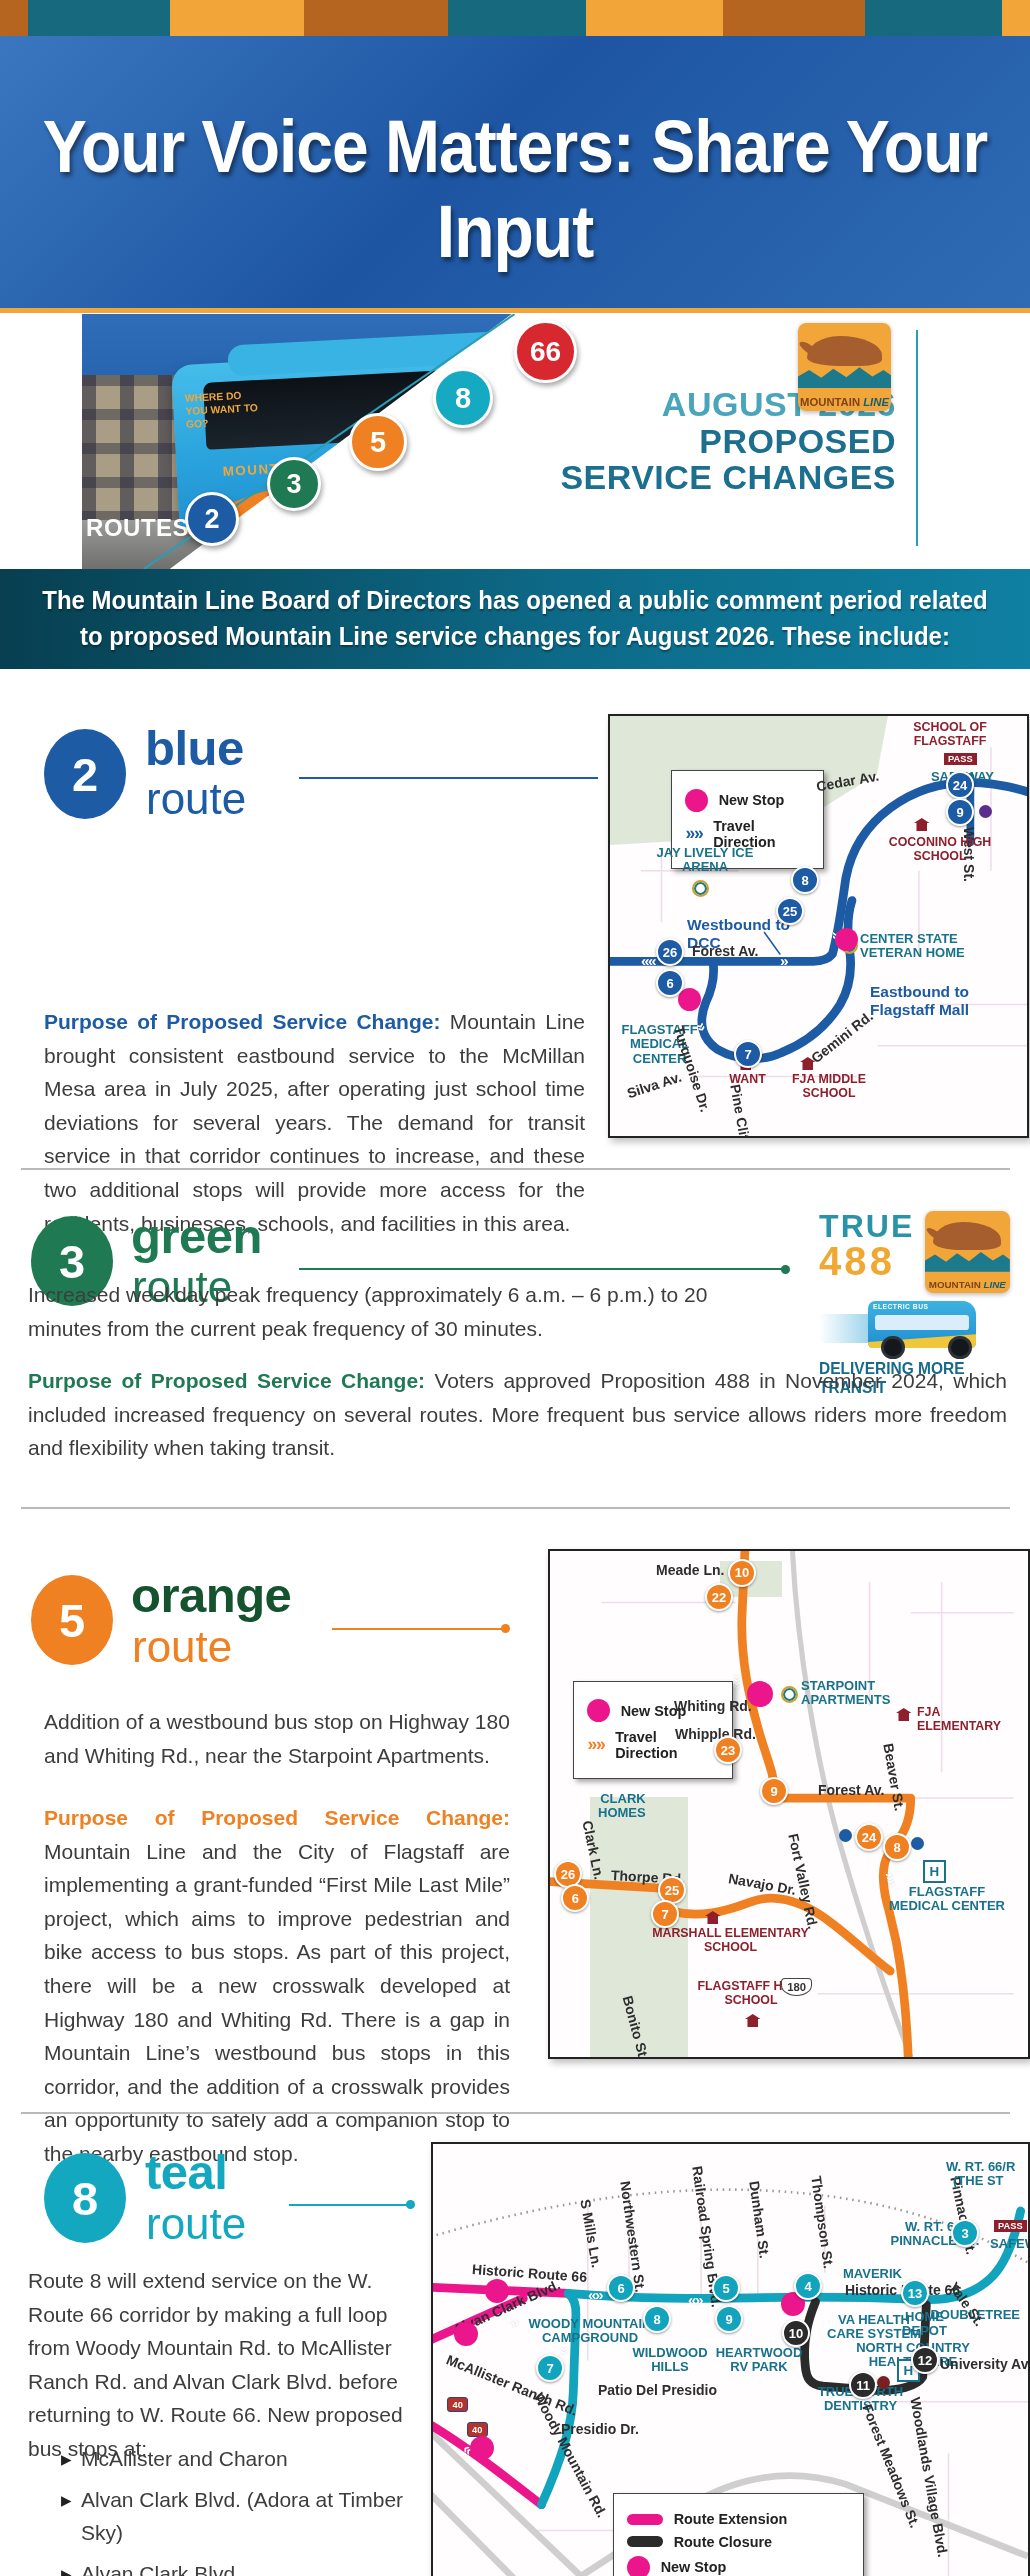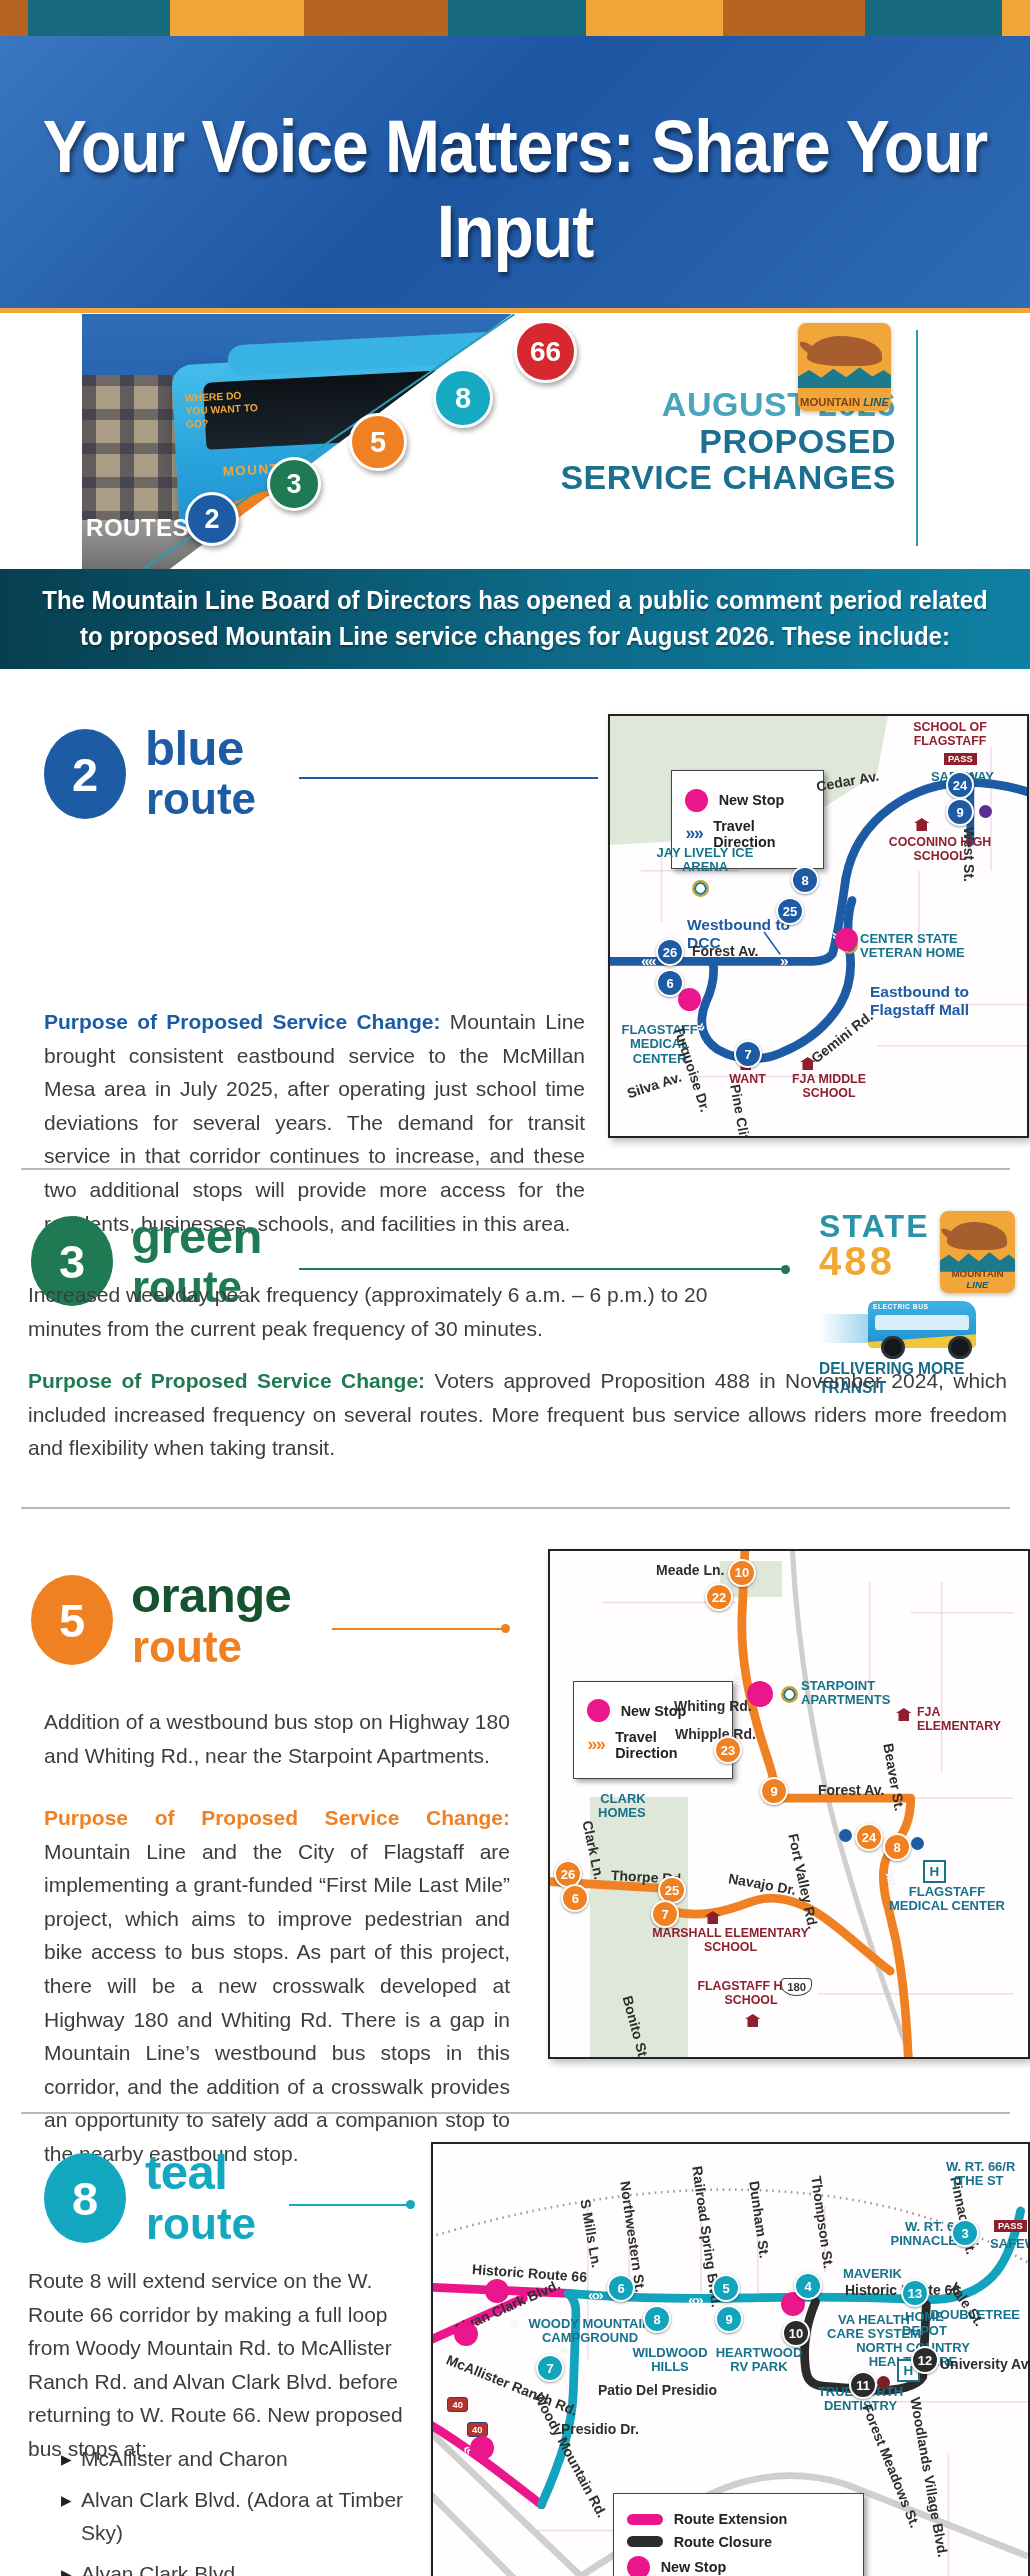--- a/index.html
+++ b/index.html
@@ -59,21 +59,21 @@
   .ml-txt .m{color:#7c4418;} .ml-txt .l{color:#145f72;font-style:italic;}
   
   .annc{position:absolute;left:0;top:569px;width:1030px;height:100px;
         background:linear-gradient(90deg,#073f50 0%,#0d6a88 55%,#0f80a2 100%);
         display:flex;flex-direction:column;justify-content:center;align-items:center;}
   .annc div{color:#fff;font-weight:bold;font-size:24px;line-height:1.5;transform:scaleY(1.06);text-shadow:0.5px 1px 1.5px rgba(0,0,0,.35);}
   
   .divider{position:absolute;left:20.6px;width:989px;height:2.1px;background:#b9b9b9;}
   .badge{position:absolute;border-radius:50%;display:flex;align-items:center;justify-content:center;color:#fff;font-weight:bold;}
   .sec-t1{position:absolute;font-weight:bold;letter-spacing:-0.5px;}
-  .sec-t2{position:absolute;font-weight:bold;letter-spacing:0;}
+  .sec-t2{position:absolute;font-weight:normal;letter-spacing:0;}
   .hline{position:absolute;height:2.1px;}
   .hdot{position:absolute;width:9.3px;height:9.3px;border-radius:50%;}
   .body-t{position:absolute;font-size:21px;line-height:1.6;color:#3d3d3d;}
   .just{text-align:justify;}
   .plabel{font-weight:bold;}
   .bullets .bi{position:relative;padding-left:24px;margin-bottom:7.2px;}
   .bullets .bi:before{content:"\25B8";position:absolute;left:4.1px;top:0;color:#222;}
   
   .map{position:absolute;background:#fffdfd;border:2.1px solid #222;box-shadow:3.1px 4.1px 7.2px rgba(0,0,0,.25);overflow:hidden;}
   .map svg{position:absolute;left:0;top:0;}
@@ -284,21 +284,21 @@
   <div class="badge" style="left:31px;top:1216px;width:82px;height:90px;font-size:47px;background:#1f7a53">
       <span>3</span>
     </div>
   <div class="sec-t1" style="left:131px;top:1208px;font-size:49px;color:#1f7a53">green</div>
   <div class="sec-t2" style="left:132px;top:1262px;font-size:44px;color:#1f7a53">route</div>
   <div class="hline" style="left:299px;top:1268px;width:484px;background:#1f7a53"></div>
   <div class="hdot" style="left:781px;top:1265px;background:#1f7a53"></div>
   <div class="propblock" style="left:819px;top:1211px;width:196px">
     <div style="display:flex;align-items:flex-start;">
       <div>
-          <div class="prop-word">STATE</div>
+          <div class="prop-word">TRUE</div>
            <div class="prop-num">488</div>
         </div>
       <div class="mllogo" style="position:relative;margin-left:10.3px;width:85px;height:82px">
         <div class="ml-mtn"></div>
           <div class="ml-cat"></div>
         <div class="ml-txt" style="font-size:9.8px"><span class="m">MOUNTAIN</span> <span class="l">LINE</span></div>
       </div>
     </div>
     <div class="prop-bus">
       <div class="pb-blur"></div>

